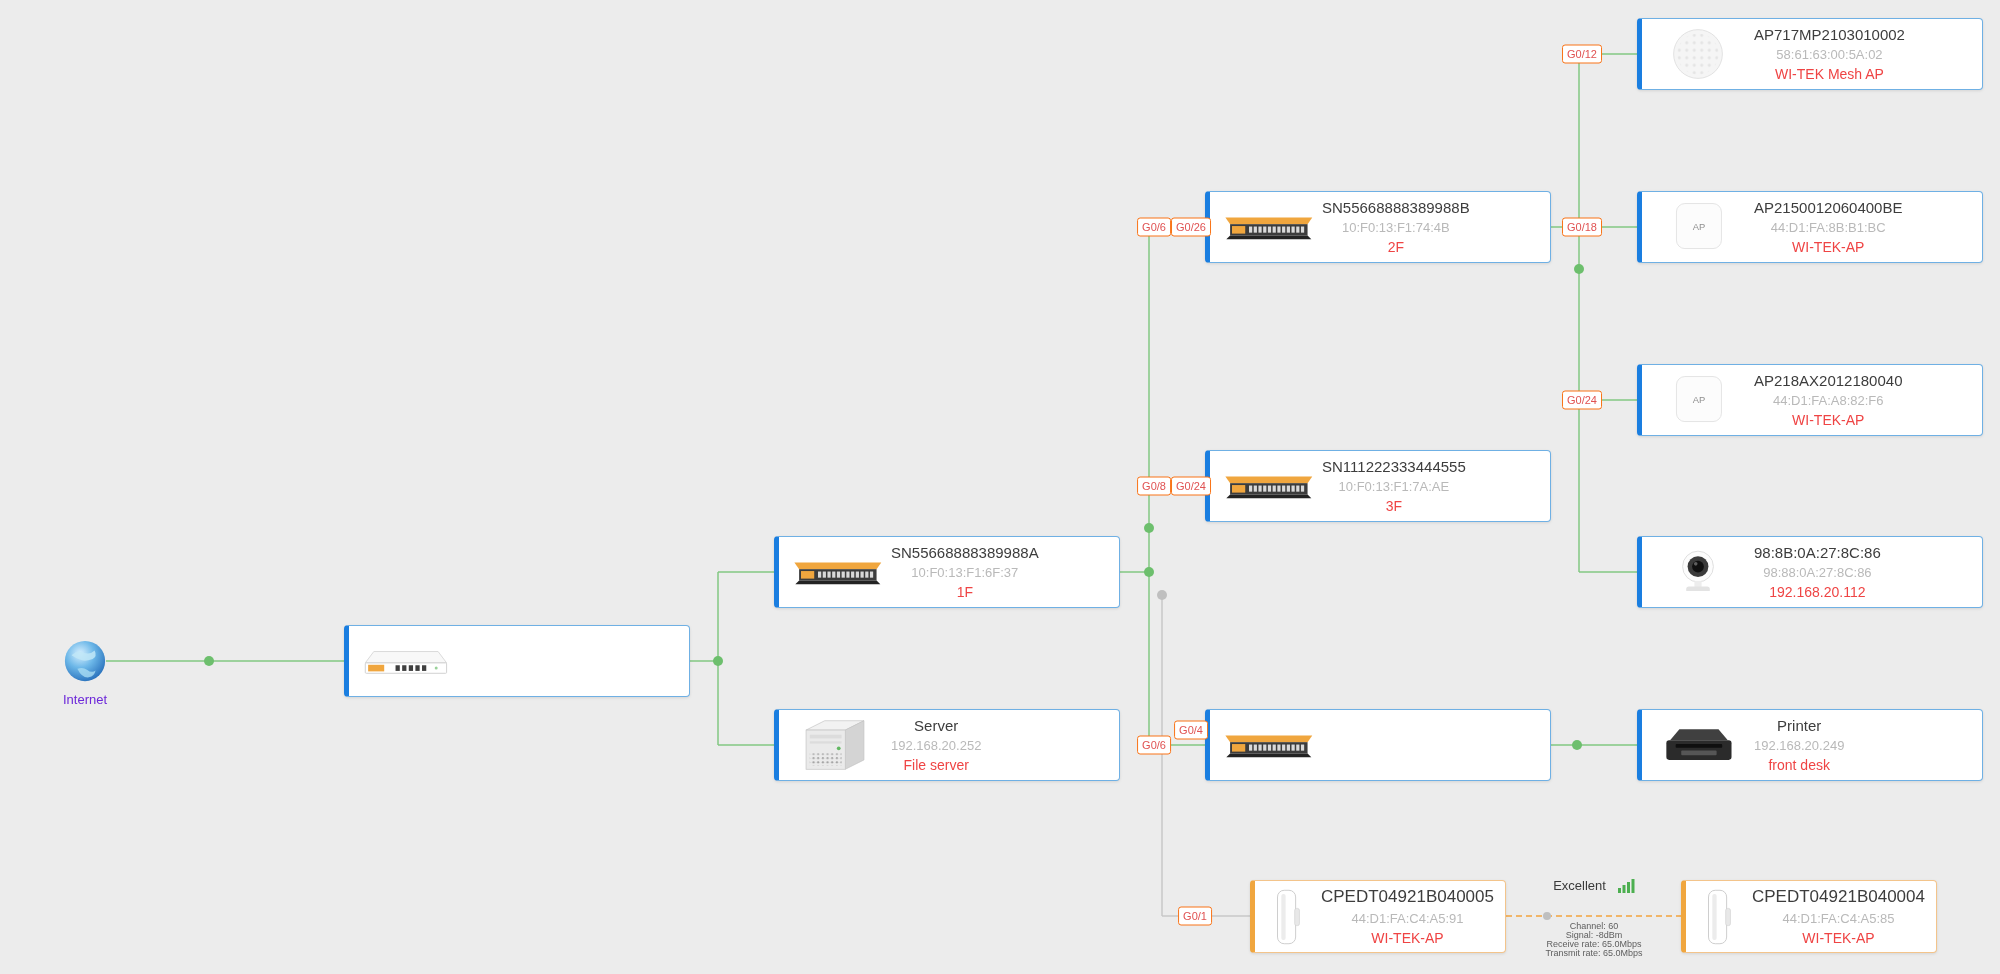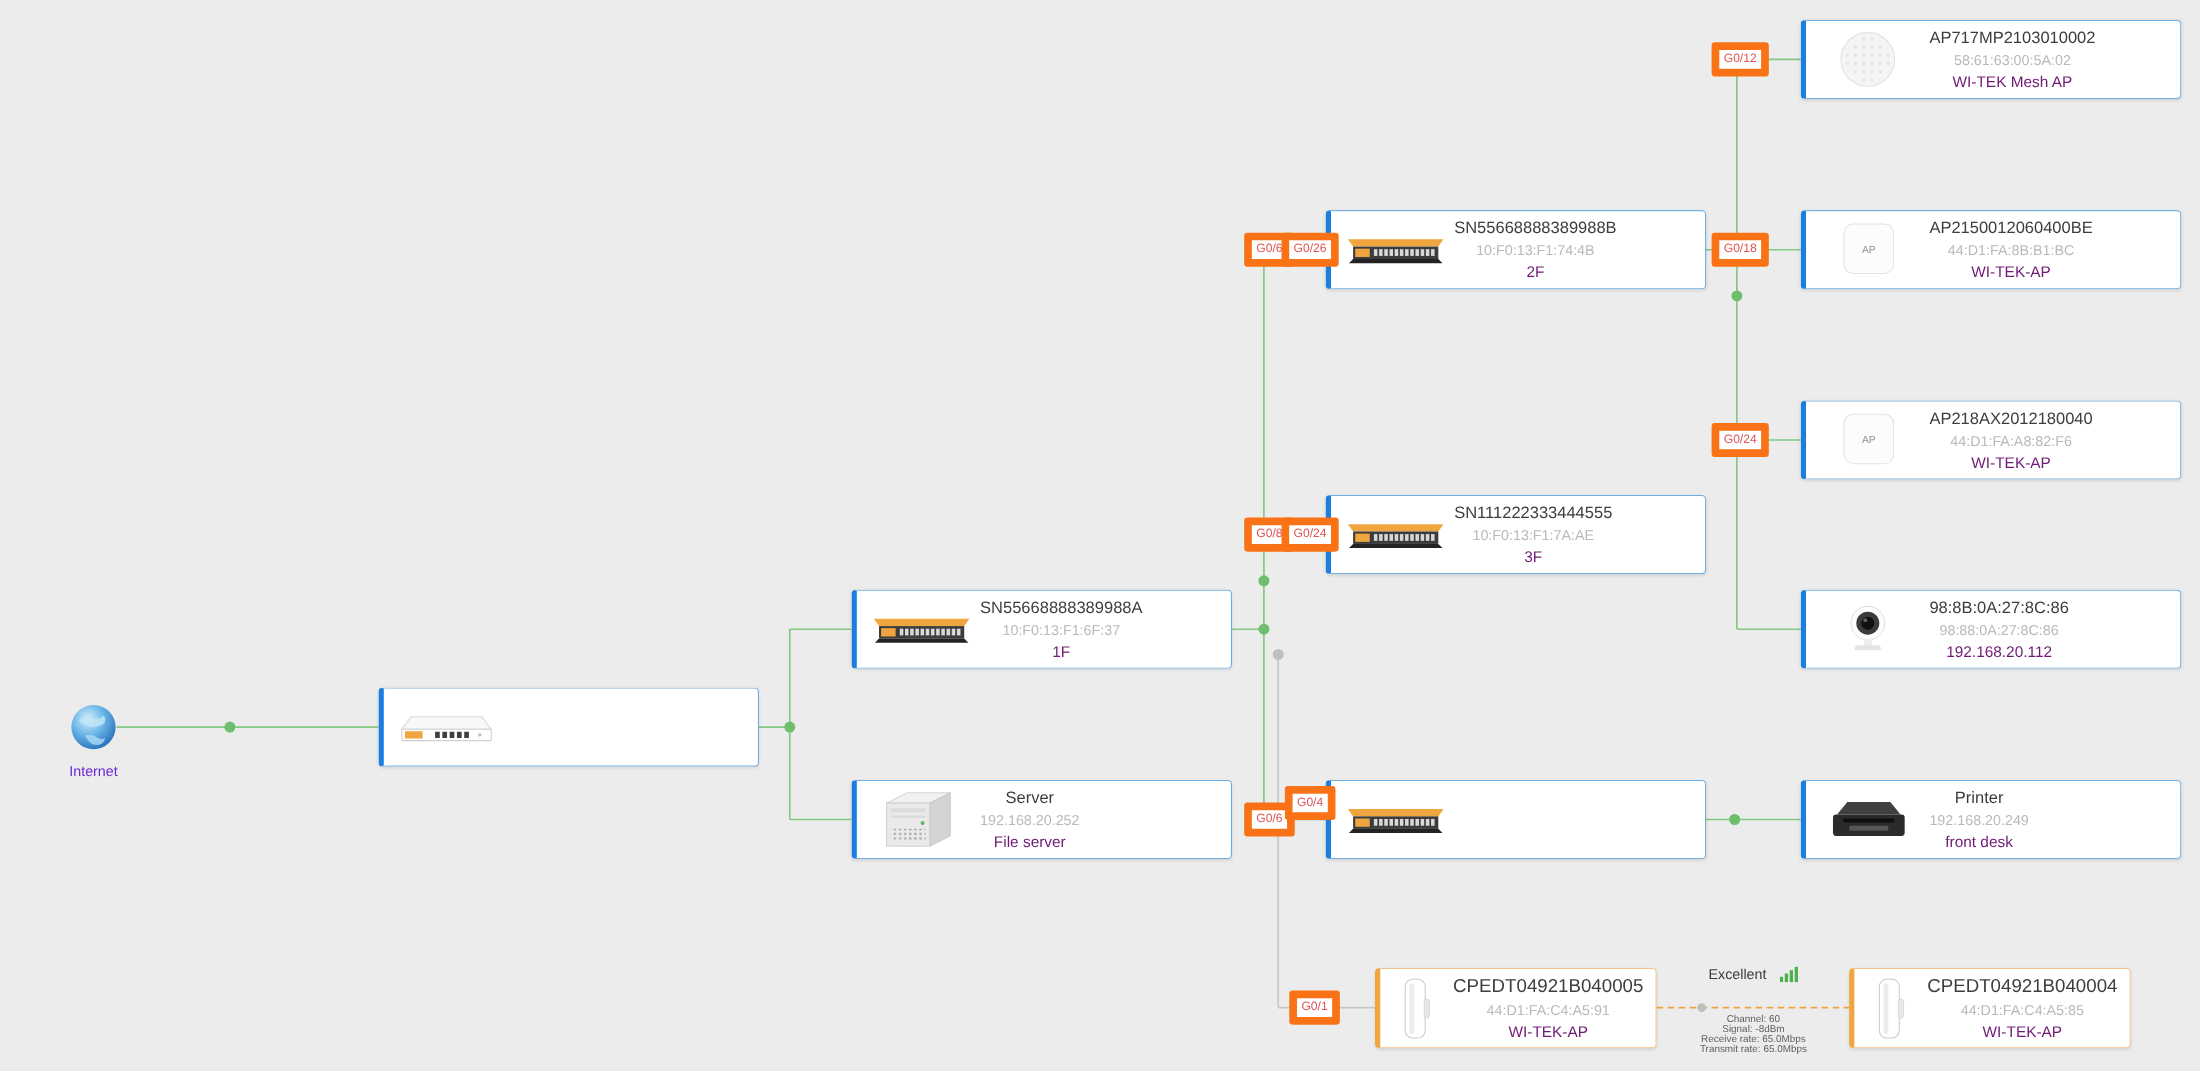--- a/index.html
+++ b/index.html
@@ -12,29 +12,29 @@
     position:absolute; width:346px; height:72px; background:#fff;
     border:1px solid #6fb0e4; border-left:5px solid #1a7ee0; border-radius:4px;
     display:flex; align-items:center; z-index:2; cursor:pointer;
     box-shadow:0 1px 3px rgba(0,0,0,.10);
   }
   .card .dev-img { flex:0 0 112px; width:112px; height:66px; display:flex; align-items:center; justify-content:center; }
   .card .dev-img svg { display:block; }
   .card .dev-text { display:flex; flex-direction:column; gap:4px; min-width:0; padding-right:6px;text-align:center; }
   .t1 { font-size:15px; color:#3d3d3d; white-space:nowrap; }
   .t2 { font-size:13px; color:#b9b9b9; white-space:nowrap; }
-  .t3 { font-size:14px; color:#701a75; white-space:nowrap; }
+  .t3 { font-size:14px; color:#ef4444; white-space:nowrap; }
 
   .card.cpe { width:256px; height:73px; border:1px solid #f3c48b; border-left:5px solid #f0a63e; }
   .card.cpe .dev-img { flex:0 0 66px; width:66px; }
   .card.cpe .t1 { font-size:17px; }
 
   .port {
     position:absolute; transform:translate(-50%,-50%); z-index:3;
-    background:#fff; border:7px solid #f97316; color:#e05252;
+    background:#fff; border:1px solid #f97316; color:#e05252;
     font-size:11px; line-height:1; padding:3px 4px; border-radius:3px; white-space:nowrap;
   }
 
   .internet { position:absolute; left:40px; top:638px; width:90px; text-align:center; z-index:2; cursor:pointer; }
   .internet svg { display:inline-block; }
   .inet-label { font-size:13px; color:#6d28d9; margin-top:4px; }
 
   .wifi-quality {
     position:absolute; left:1506px; top:878px; width:176px; z-index:3;
     display:flex; align-items:center; justify-content:center; gap:12px;

